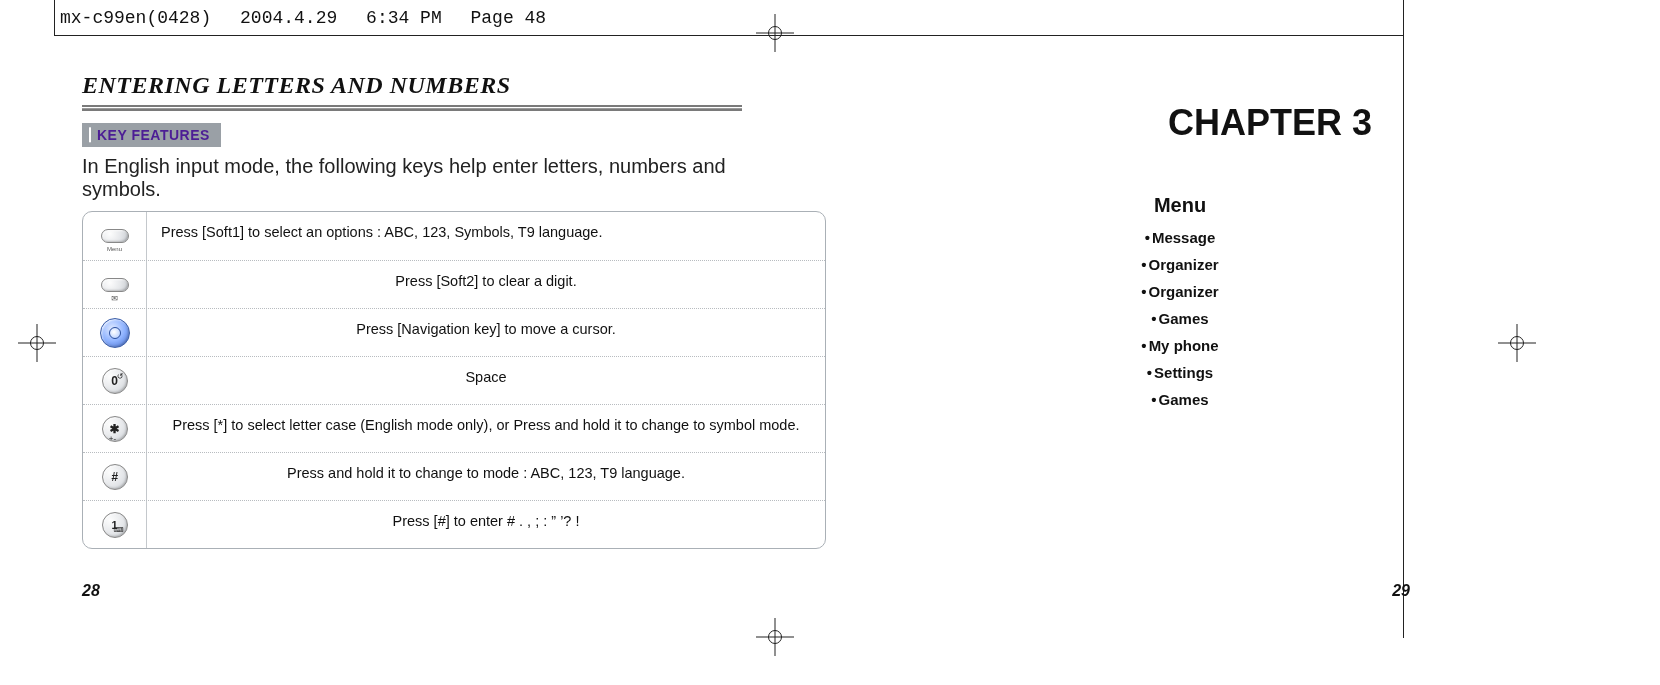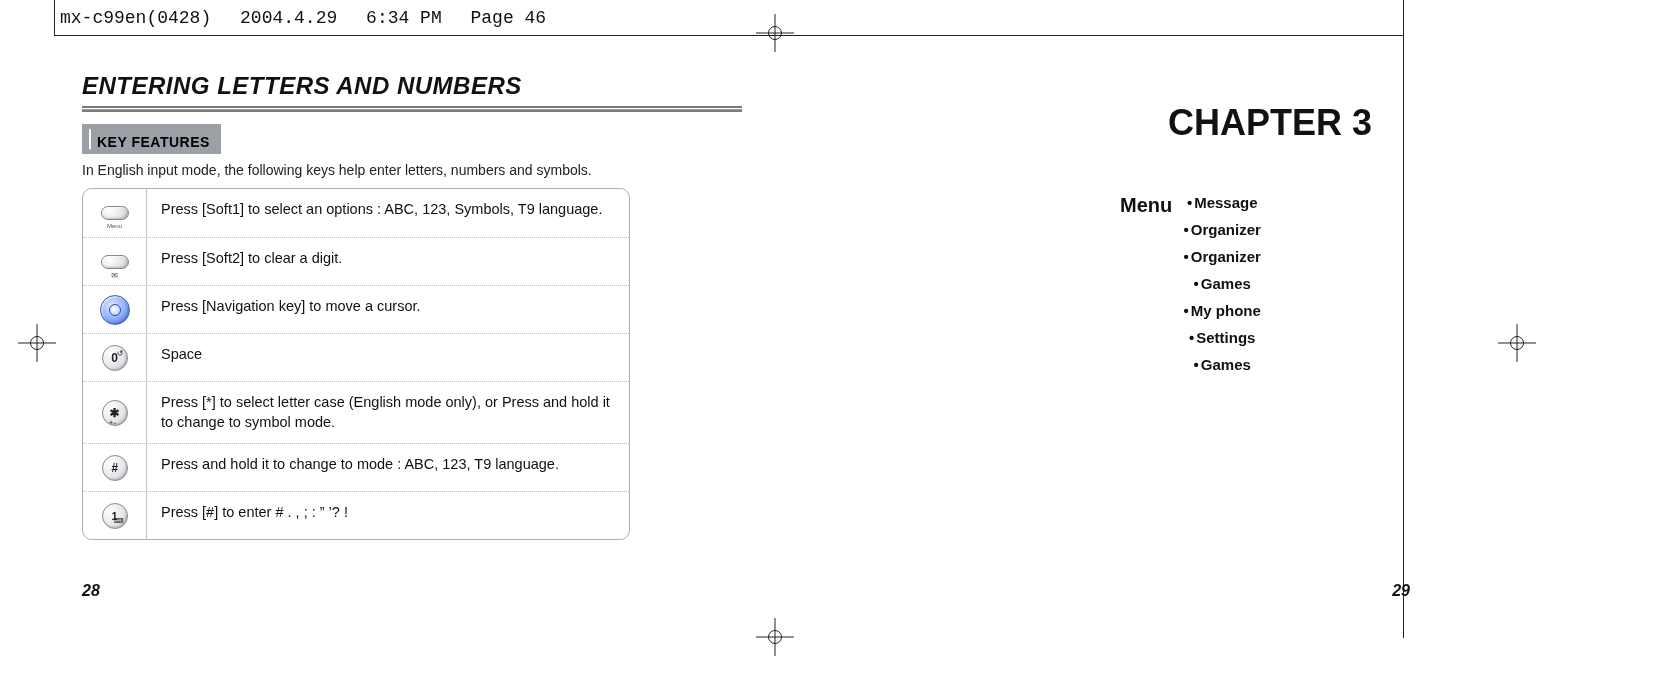--- a/index.html
+++ b/index.html
@@ -55,67 +55,69 @@
   .page-right { left: 820px; }
 
   
   .h1 {
     font-style: italic;
     font-weight: bold;
     font-size: 24px;
     letter-spacing: .5px;
     color: #111;
     margin-bottom: 6px;
+    font-family: Liberation Serif, serif;
   }
   .h1-rule {
     height: 6px;
     border-top: 2px solid #7a7a7a;
     border-bottom: 2px solid #7a7a7a;
     background: linear-gradient(#9a9a9a,#9a9a9a) center/100% 1px no-repeat;
     margin-bottom: 12px;
   }
   .key-features-label {
     display: inline-block;
     background: #9aa0a6;
     border: 1px solid #9aa0a6;
-    padding: 9px 10px 3px 14px;
-    color: #000000;
+    padding: 3px 10px 3px 14px;
+    color: #4c1d95;
     font-weight: bold;
     font-size: 14px;
     letter-spacing: .5px;
     margin-bottom: 8px;
     position:relative;
   }
   .key-features-label::before{
     content:"";
     position:absolute;
     left:6px; top:50%;
     width:2px; height:70%;
     background:#fff;
     transform:translateY(-50%);
   }
   .intro {
-    font-size: 14px;
+    font-size: 20px;
     margin-bottom: 10px;
     color:#222;
   }
 
   .features-table {
     border: 1px solid #aab0b6;
     border-radius: 10px;
     overflow: hidden;
-    width: 548px;
+    width: 744px;
   }
   .features-table .row {
     display: flex;
     align-items: stretch;
     min-height: 48px;
   }
   .features-table .row + .row {
     border-top: 1px dotted #b8bcc0;
+    text-align: center;
   }
   .icon-cell {
     width: 64px;
     flex: 0 0 64px;
     border-right: 1px solid #c4c8cc;
     display:flex;
     align-items:center;
     justify-content:center;
   }
   .desc-cell {
@@ -189,21 +191,21 @@
   }
   .menu-block { margin-left:300px; }
   .menu-title {
     font-weight: bold;
     font-size: 20px;
     margin-bottom: 12px;
   }
   .menu-list { list-style: none; font-size:15px; font-weight:600; color:#111; }
   .menu-list li { margin-bottom: 10px; text-align:center; width:100px;}
   .menu-list li::before{ content:"•"; margin-right:2px; }
-  .menu-list-wrap { display:flex; flex-direction:row; width:120px;}
+  .menu-list-wrap { display:flex; flex-direction:column; align-items:center; width:120px;}
 
 </style>
 </head>
 <body>
 
 <div class="top-line"></div>
 <div class="right-line"></div>
 <div class="reg-mark reg-top">
     <span class="circ"></span>
   </div>
@@ -214,21 +216,21 @@
     <span class="circ"></span>
   </div>
 <div class="reg-mark reg-right">
     <span class="circ"></span>
   </div>
 
 <div class="file-header">
   <span>mx-c99en(0428)</span><span class="sep"></span>
   <span>2004.4.29</span><span class="sep"></span>
   <span>6:34 PM</span><span class="sep"></span>
-  <span>Page 46</span>
+  <span>Page 48</span>
 </div>
 
 <div class="page-left">
   <div class="h1">ENTERING LETTERS AND NUMBERS</div>
   <div class="h1-rule"></div>
   <div class="key-features-label">KEY FEATURES</div>
   <div class="intro">In English input mode, the following keys help enter letters, numbers and symbols.</div>
 
   <div class="features-table">
     <div class="row">

